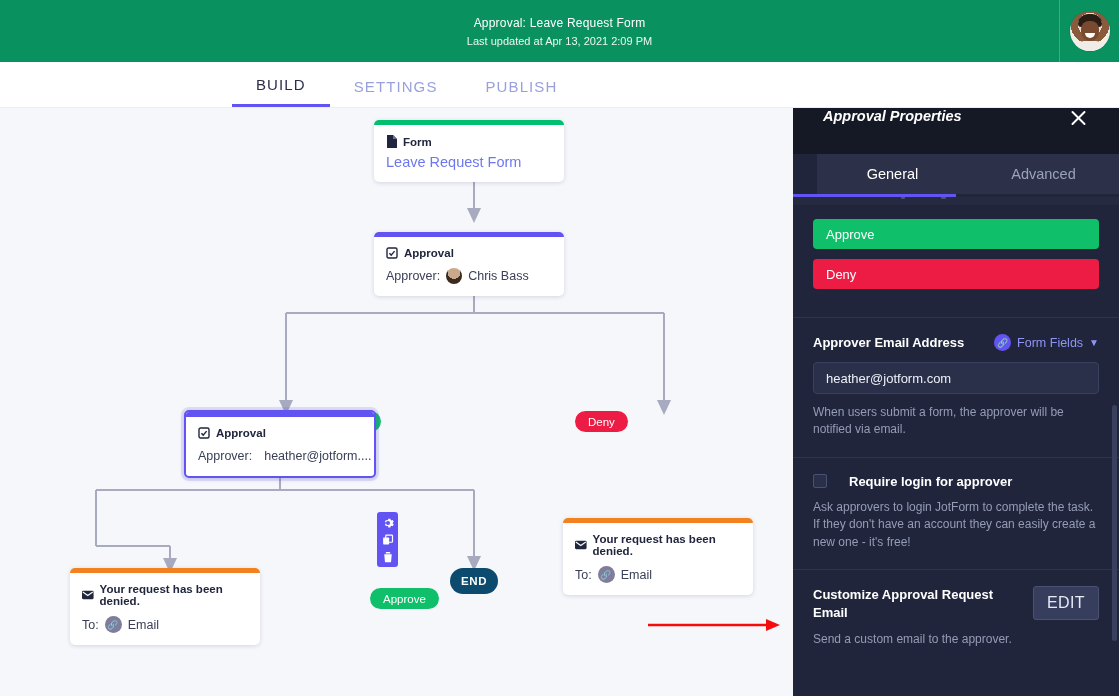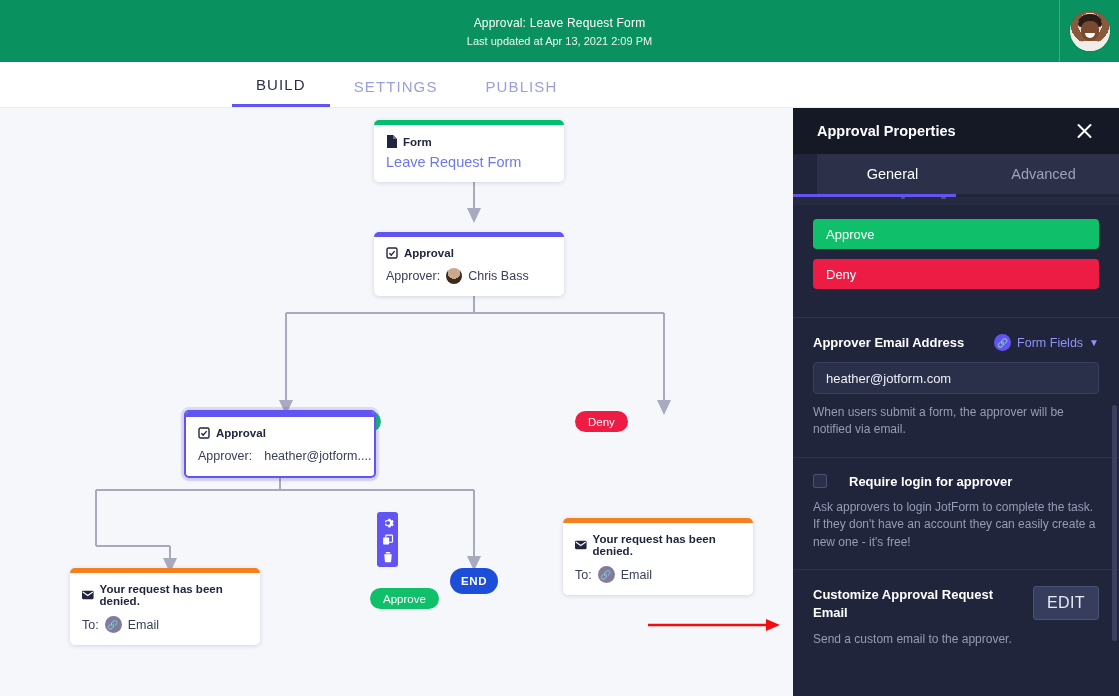--- a/index.html
+++ b/index.html
@@ -102,35 +102,35 @@
   
   .pill {
     position: absolute; height: 21px; padding: 0 13px; border-radius: 11px;
     color: #fff; font-size: 11.5px; display: flex; align-items: center;
     justify-content: center; white-space: nowrap;
   }
   .pill.approve { background: #0fbf6a; }
   .pill.deny { background: #ec1c44; }
 
   .endnode {
-    position: absolute; background: #1d4ed8; color: #fff; border-radius: 13px;
+    position: absolute; background: #0c4a6e; color: #fff; border-radius: 13px;
     height: 26px; width: 48px; display: flex; align-items: center;
     justify-content: center; font-size: 11.5px; font-weight: bold; letter-spacing: .6px;
   }
 
   .red-arrow { position: absolute; left: 646px; top: 508px; width: 136px; height: 18px; }
 
   
   .panel {
     position: absolute; right: 0; top: 108px; width: 326px; height: 588px;
     background: #20253c; color: #fff; overflow: hidden;
   }
   .panel-head {
-    height: 46px; background: #151926; display: flex; align-items: center;
-    justify-content: space-between; padding: 0 24px;
+    height: 46px; background: #151926; display: flex; 
+    justify-content: space-between; padding: 0 30px; font-style: italic;
   }
   .panel-title { font-size: 14.5px; font-weight: bold; }
   .close-x { width: 20px; height: 20px; cursor: pointer; position: relative; }
   .close-x:before, .close-x:after {
     content:''; position:absolute; left:0; top:9px; width:19px; height:2px;
     background:#fff; border-radius:1px;
   }
   .close-x:before { transform: rotate(45deg); }
   .close-x:after  { transform: rotate(-45deg); }
 

